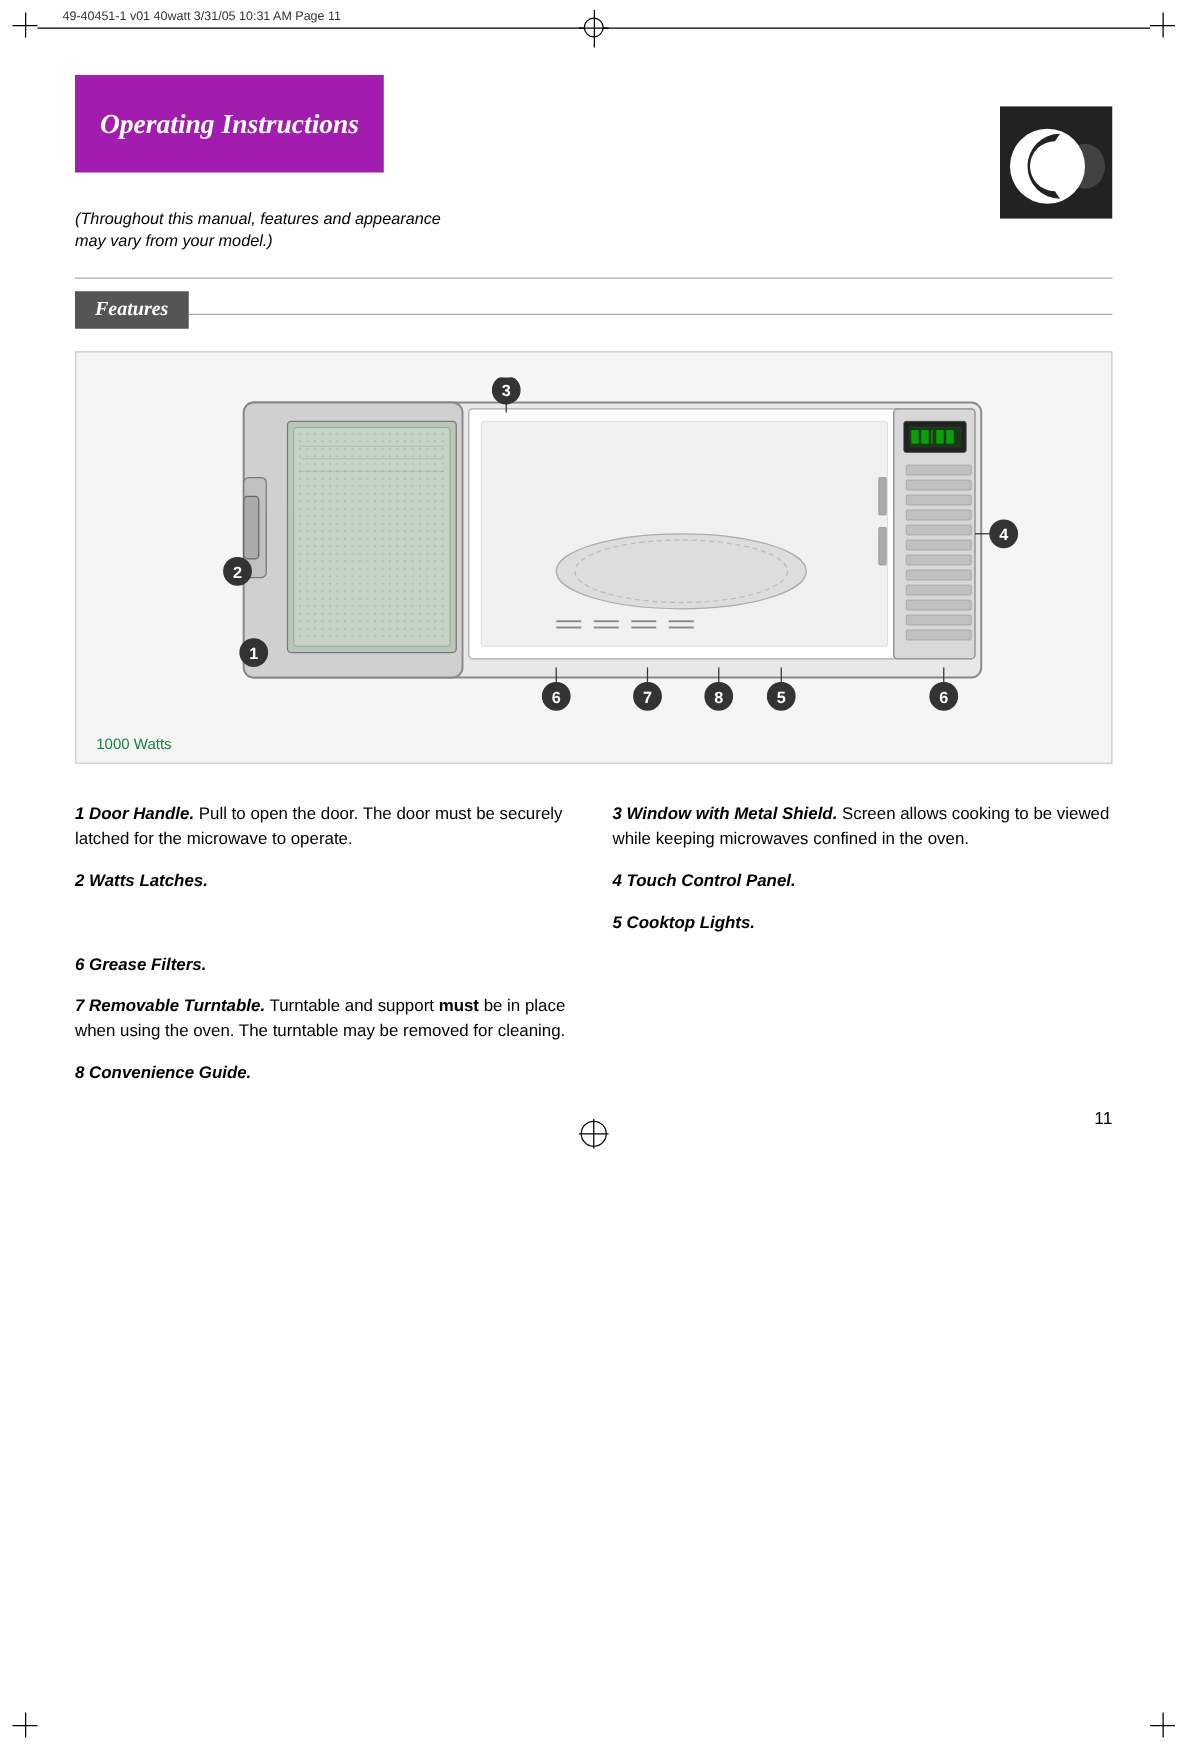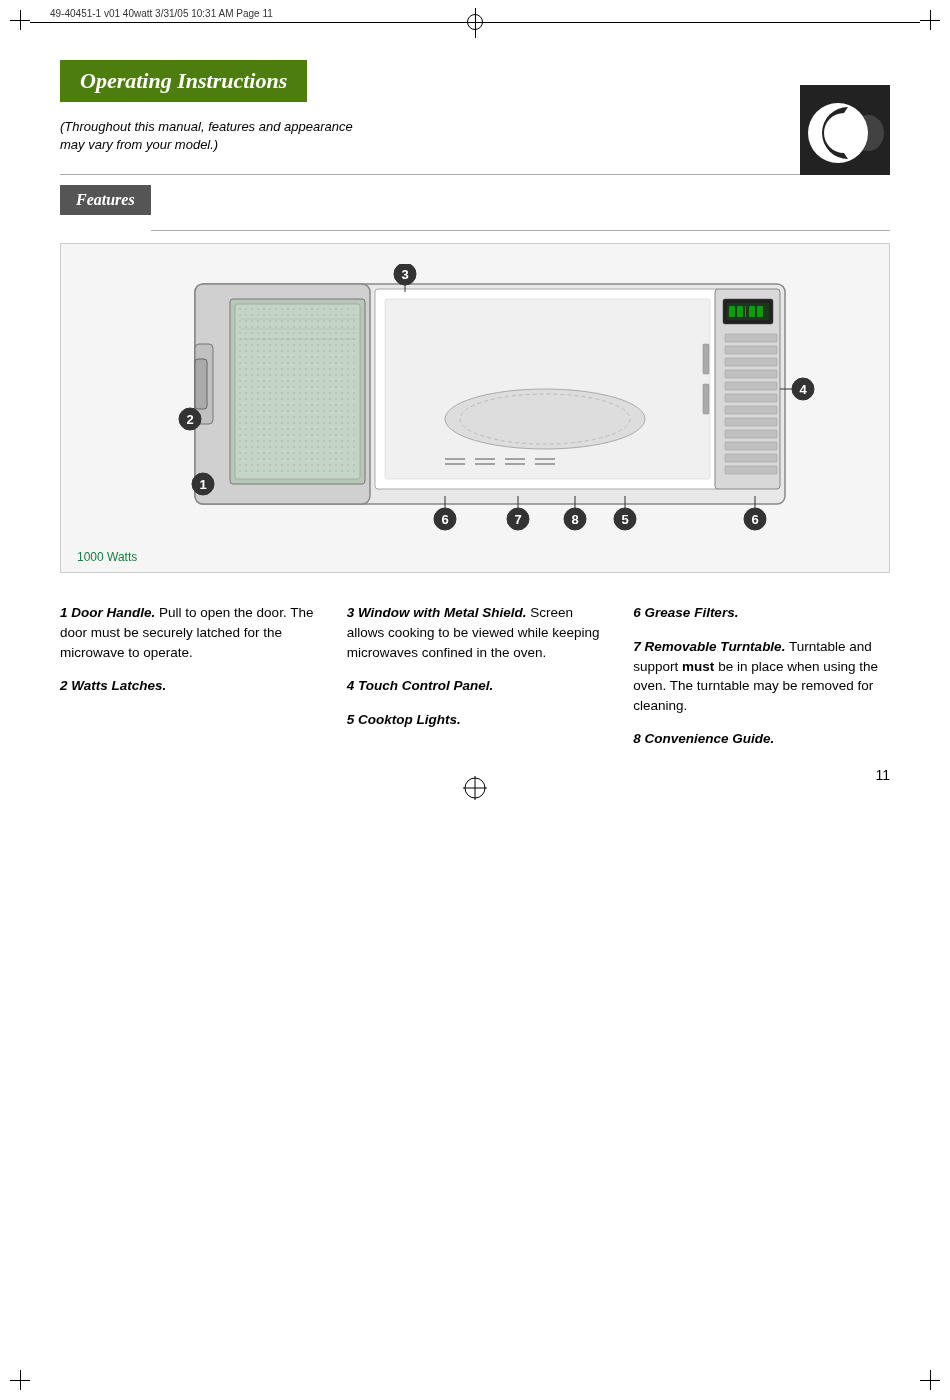--- a/index.html
+++ b/index.html
@@ -62,24 +62,24 @@
       height: 1px;
       background: #000;
     }
 
     .page-content {
       padding: 30px 60px 60px 60px;
     }
 
     
     .op-instructions-header {
-      background: #4d7c0f;
+      background: #a21caf;
       display: inline-block;
-      padding: 8px 20px;
-      margin-bottom: 16px;
+      padding: 26px 20px;
+      margin-bottom: 28px;
     }
     .op-instructions-header span {
       color: #fff;
       font-style: italic;
       font-weight: bold;
       font-size: 22px;
       font-family: Georgia, serif;
     }
 
     
@@ -152,21 +152,21 @@
       position: absolute;
       bottom: 8px;
       left: 16px;
       font-size: 12px;
       color: #15803d;
     }
 
     
     .features-grid {
       display: grid;
-      grid-template-columns: 1fr 1fr 1fr;
+      grid-template-columns: 1fr 1fr;
       gap: 0 30px;
       margin-top: 6px;
     }
 
     .feature-column {
       padding: 0;
     }
 
     .feature-item {
       margin-bottom: 14px;
@@ -282,21 +282,21 @@
   
   <p class="features-subtitle">
     (Throughout this manual, features and appearance<br>
     may vary from your model.)
   </p>
 
   
   <div style="border-top:1px solid #aaa; margin-bottom:0;"></div>
 
   
-  <div style="display:flex; align-items:flex-end; margin-bottom:12px;">
+  <div style="display:flex; align-items:center; margin-bottom:2px;">
     <div class="features-bar">
       <span>Features</span>
     </div>
     <div style="flex:1; border-bottom:1px solid #aaa; margin-bottom:0;"></div>
   </div>
 
   
   <div class="diagram-container">
     <div class="diagram-inner">
 

